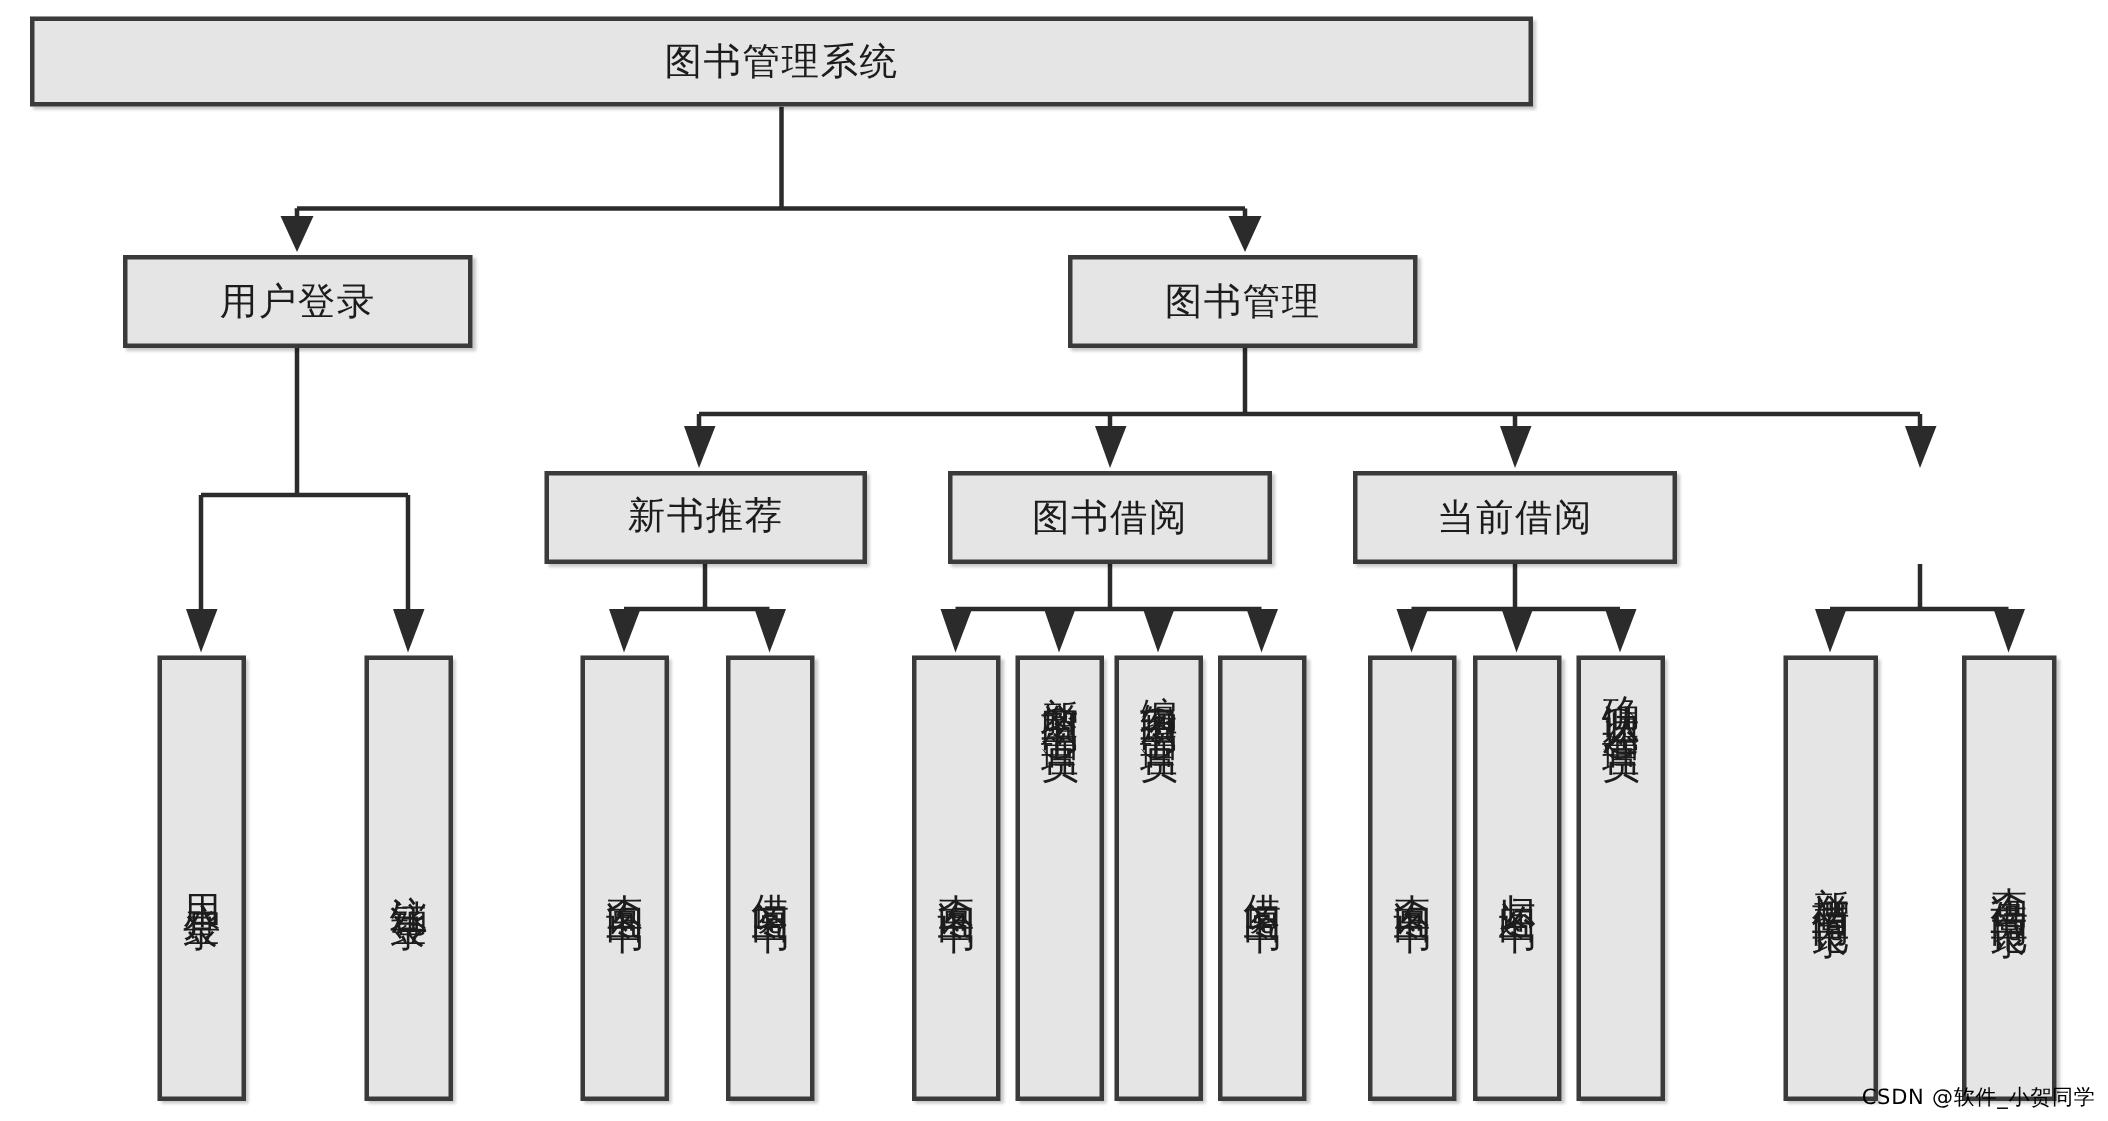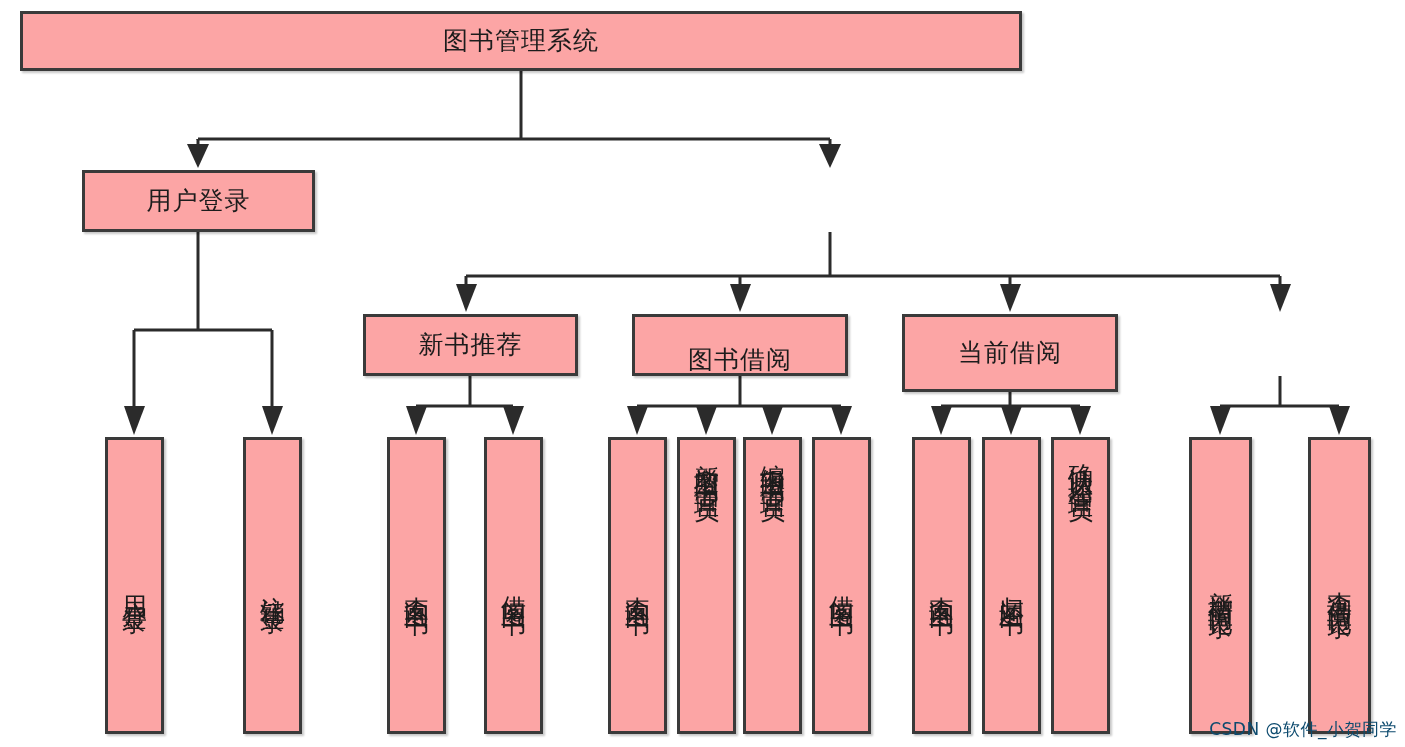--- a/index.html
+++ b/index.html
@@ -41,21 +41,21 @@
   }
   #connector-layer .arrowhead {
     fill: #2b2b2b;
     stroke: none;
   }
 
   
   .node {
     position: absolute;
     box-sizing: border-box;
-    background: #fca5a5;
+    background: #e5e5e5;
     border: 3px solid #3a3a3a;
     box-shadow: 2px 2px 2px rgba(0,0,0,0.22);
     display: flex;
     align-items: center;
     justify-content: center;
     color: #1c1c1c;
   }
 
   .node-label {
     color: #1c1c1c;
@@ -92,22 +92,22 @@
   .node.vertical.centered {
     align-items: center;
     padding-top: 0;
   }
 
   
   #watermark {
     position: absolute;
     right: 8px;
     bottom: 6px;
-    font-size: 17px;
-    color: #0c4a6e;
+    font-size: 14px;
+    color: #000000;
     letter-spacing: 0.5px;
     white-space: nowrap;
     user-select: none;
   }
 </style>
 </head>
 <body>
 
 <div id="diagram-canvas">
 
@@ -168,30 +168,33 @@
   </svg>
 
   <div class="node root horizontal" style="left:20px; top:11px; width:1002px; height:60px;">
     <span class="node-label">图书管理系统</span>
   </div>
 
   <div class="node horizontal" style="left:82px; top:170px; width:233px; height:62px;">
     <span class="node-label">用户登录</span>
   </div>
 
+  <div class="node horizontal" style="left:712px; top:170px; width:233px; height:62px;">
+    <span class="node-label">图书管理</span>
+  </div>
 
   <div class="node horizontal" style="left:363px; top:314px; width:215px; height:62px;font-family:Liberation Serif, serif;">
     <span class="node-label">新书推荐</span>
   </div>
 
-  <div class="node horizontal" style="left:632px; top:314px; width:216px; height:62px;align-items:flex-end;">
+  <div class="node horizontal" style="left:632px; top:314px; width:216px; height:62px;">
     <span class="node-label">图书借阅</span>
   </div>
 
-  <div class="node horizontal" style="left:902px; top:314px; width:216px; height:78px;align-items:center;">
+  <div class="node horizontal" style="left:902px; top:314px; width:216px; height:62px;align-items:center;">
     <span class="node-label">当前借阅</span>
   </div>
 
 
   <div class="node vertical centered" style="left:105px; top:437px; width:59px; height:297px;">
     <span class="node-label">用户登录</span>
   </div>
 
   <div class="node vertical centered" style="left:243px; top:437px; width:59px; height:297px;">
     <span class="node-label">注销登录</span>

